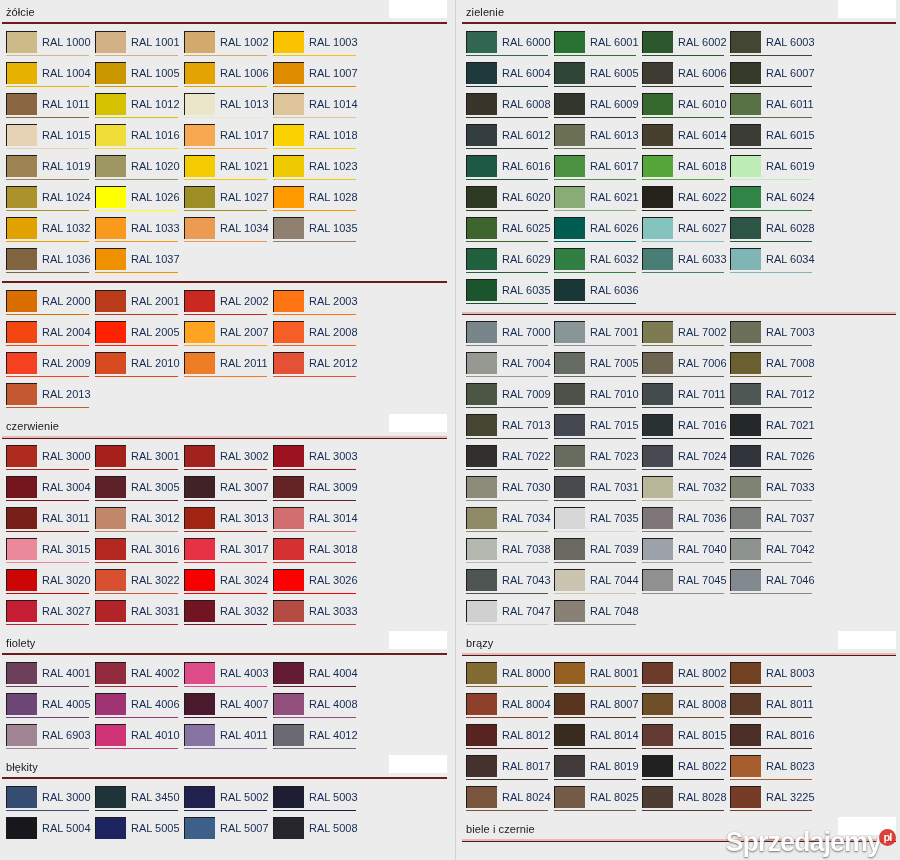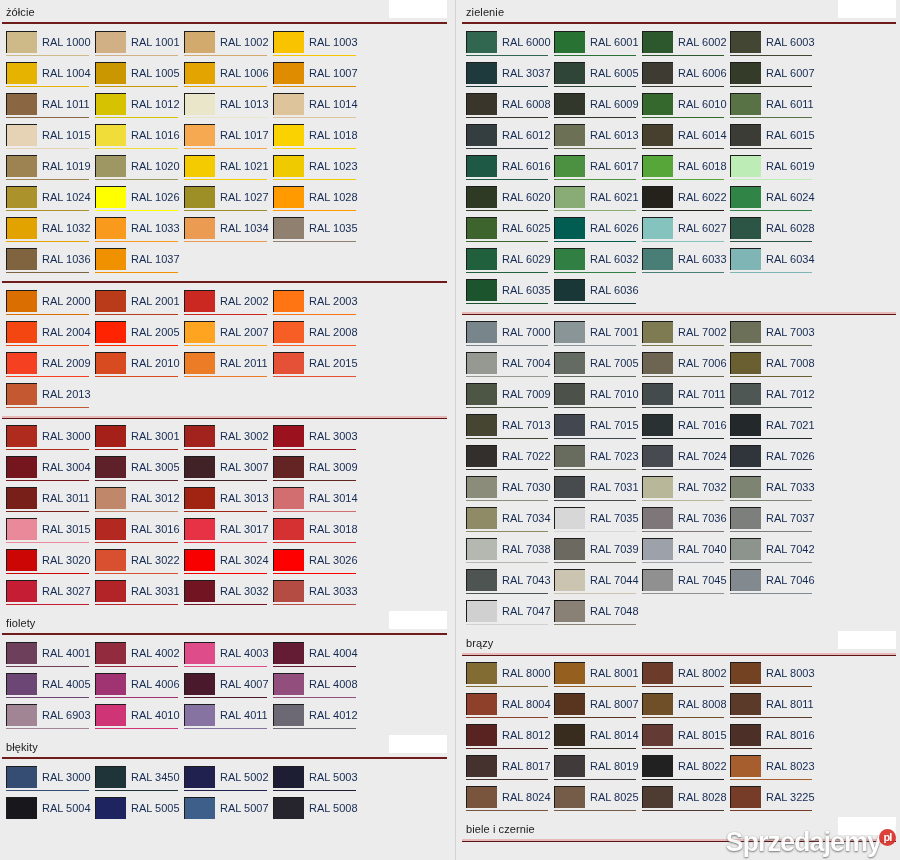--- a/index.html
+++ b/index.html
@@ -337,32 +337,36 @@
               <div class="lab">RAL 2010</div>
               <div class="uline" style="background: rgb(216, 75, 32);"></div>
             </div>
             <div class="cell">
               <div class="sw" style="background: rgb(236, 124, 38);"></div>
               <div class="lab">RAL 2011</div>
               <div class="uline" style="background: rgb(236, 124, 38);"></div>
             </div>
             <div class="cell">
               <div class="sw" style="background: rgb(229, 81, 55);"></div>
-              <div class="lab">RAL 2015</div>
+              <div class="lab">RAL 2012</div>
               <div class="uline" style="background: rgb(229, 81, 55);"></div>
             </div>
             <div class="cell">
               <div class="sw" style="background: rgb(195, 88, 49);"></div>
               <div class="lab">RAL 2013</div>
               <div class="uline" style="background: rgb(195, 88, 49);"></div>
             </div>
           </div>
         </div>
       </div>
       <div class="section">
+        <div class="sec-head">
+          <div class="sec-title">czerwienie</div>
+          <div class="sec-whitebox"></div>
+        </div>
         <div class="sec-rule pink"></div>
         <div class="sec-body">
           <div class="grid">
             <div class="cell">
               <div class="sw" style="background: rgb(175, 43, 30);"></div>
               <div class="lab">RAL 3000</div>
               <div class="uline" style="background: rgb(175, 43, 30);"></div>
             </div>
             <div class="cell">
               <div class="sw" style="background: rgb(165, 32, 25);"></div>
@@ -625,21 +629,21 @@
               <div class="lab">RAL 6002</div>
               <div class="uline" style="background: rgb(45, 87, 44);"></div>
             </div>
             <div class="cell">
               <div class="sw" style="background: rgb(66, 70, 50);"></div>
               <div class="lab">RAL 6003</div>
               <div class="uline" style="background: rgb(66, 70, 50);"></div>
             </div>
             <div class="cell">
               <div class="sw" style="background: rgb(31, 58, 61);"></div>
-              <div class="lab">RAL 3037</div>
+              <div class="lab">RAL 6004</div>
               <div class="uline" style="background: rgb(31, 58, 61);"></div>
             </div>
             <div class="cell">
               <div class="sw" style="background: rgb(47, 69, 56);"></div>
               <div class="lab">RAL 6005</div>
               <div class="uline" style="background: rgb(47, 69, 56);"></div>
             </div>
             <div class="cell">
               <div class="sw" style="background: rgb(62, 59, 50);"></div>
               <div class="lab">RAL 6006</div>

